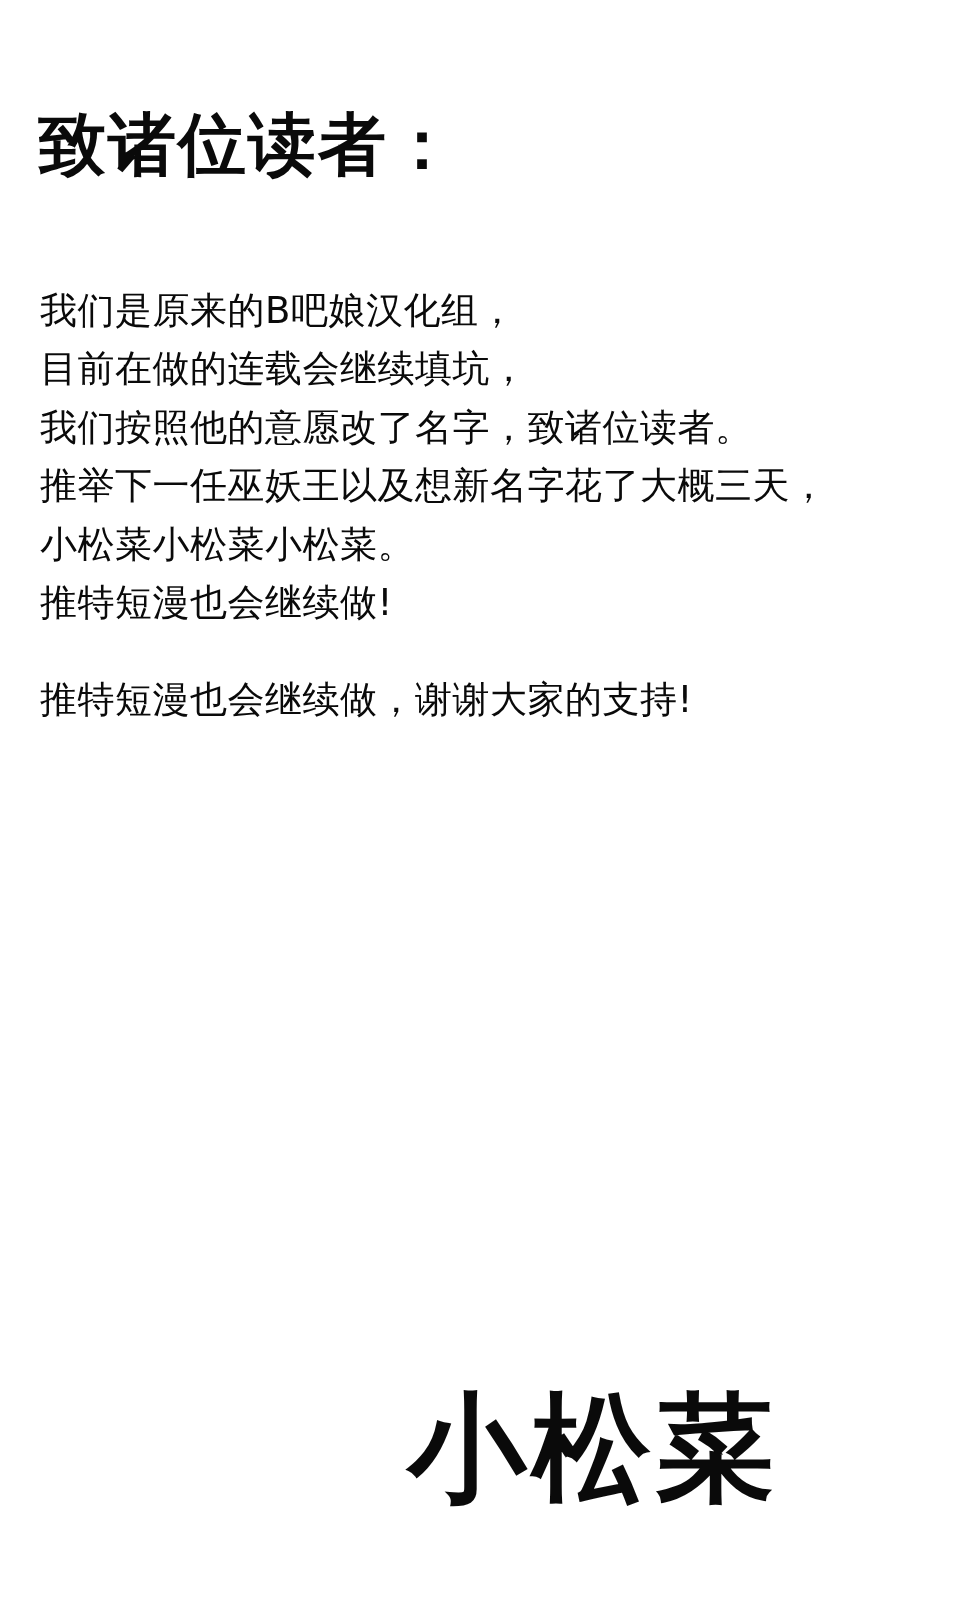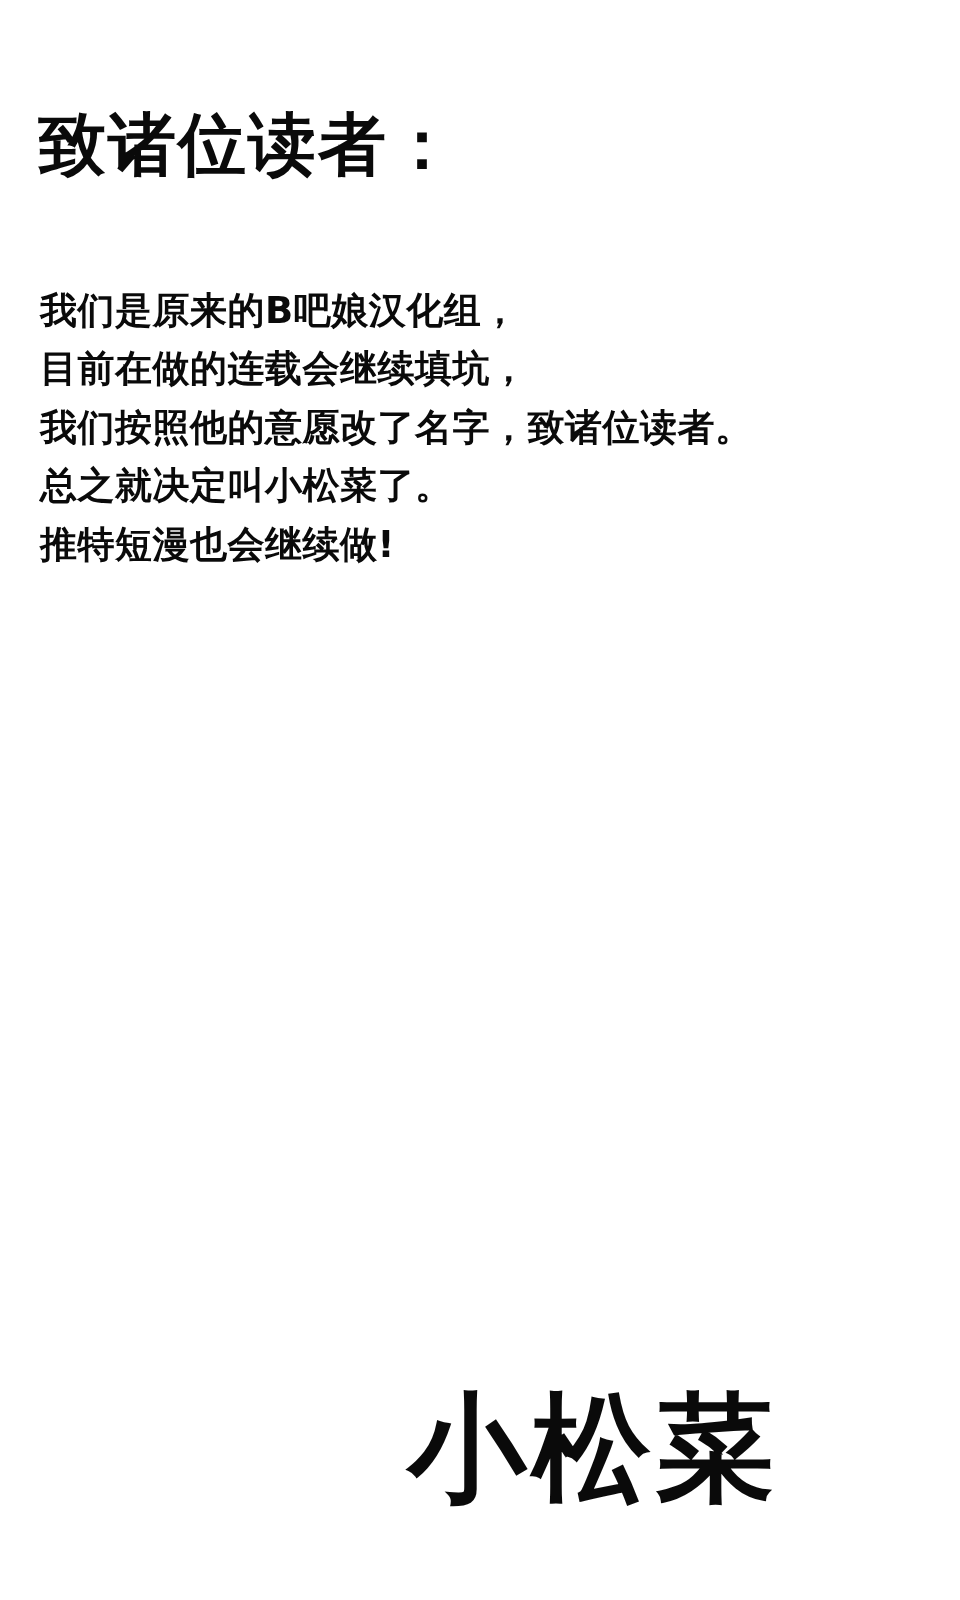--- a/index.html
+++ b/index.html
@@ -33,21 +33,21 @@
     white-space: nowrap;
   }
   .body-block {
     position: absolute;
     left: 40px;
     top: 282px;
     width: 880px;
   }
   .body-line {
     font-size: 37px;
-    font-weight: 700;
+    font-weight: 400;
     line-height: 1.58;
     letter-spacing: 0.5px;
     white-space: nowrap;
   }
   .body-line.spacer {
     height: 38px;
   }
   .signature {
     position: absolute;
     right: 58px;
@@ -71,24 +71,26 @@
 <body>
 
 <div class="page">
 
   <h1 class="heading">致诸位读者：</h1>
 
   <div class="body-block">
     <div class="body-line">我们是原来的B吧娘汉化组，</div>
     <div class="body-line">目前在做的连载会继续填坑，</div>
     <div class="body-line">我们按照他的意愿改了名字，致诸位读者。</div>
-    <div class="body-line">总之就决定叫小松菜了。</div>
+    <div class="body-line">推举下一任巫妖王以及想新名字花了大概三天，</div>
+    <div class="body-line">小松菜小松菜小松菜。</div>
     <div class="body-line">推特短漫也会继续做!</div>
 
     <div class="body-line spacer"></div>
 
+    <div class="body-line">推特短漫也会继续做，谢谢大家的支持!</div>
   </div>
 
   <div class="signature">
     <span class="sig-line">小松菜</span>
   </div>
 
 </div>
 
 </body></html>

